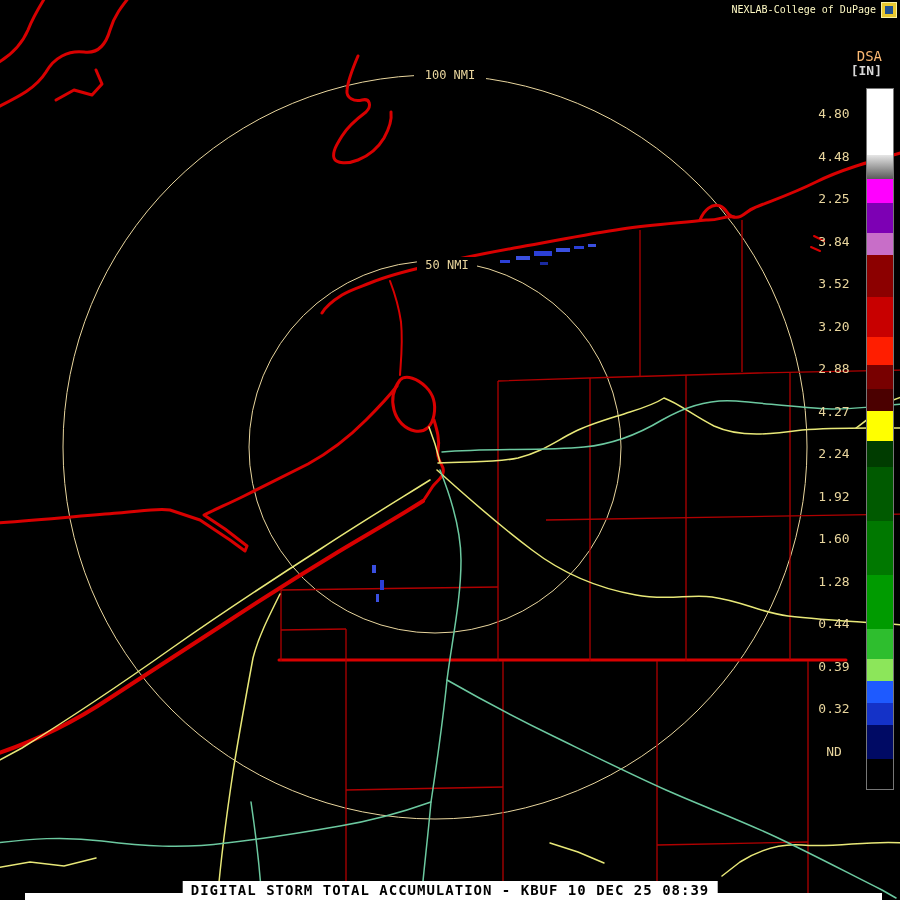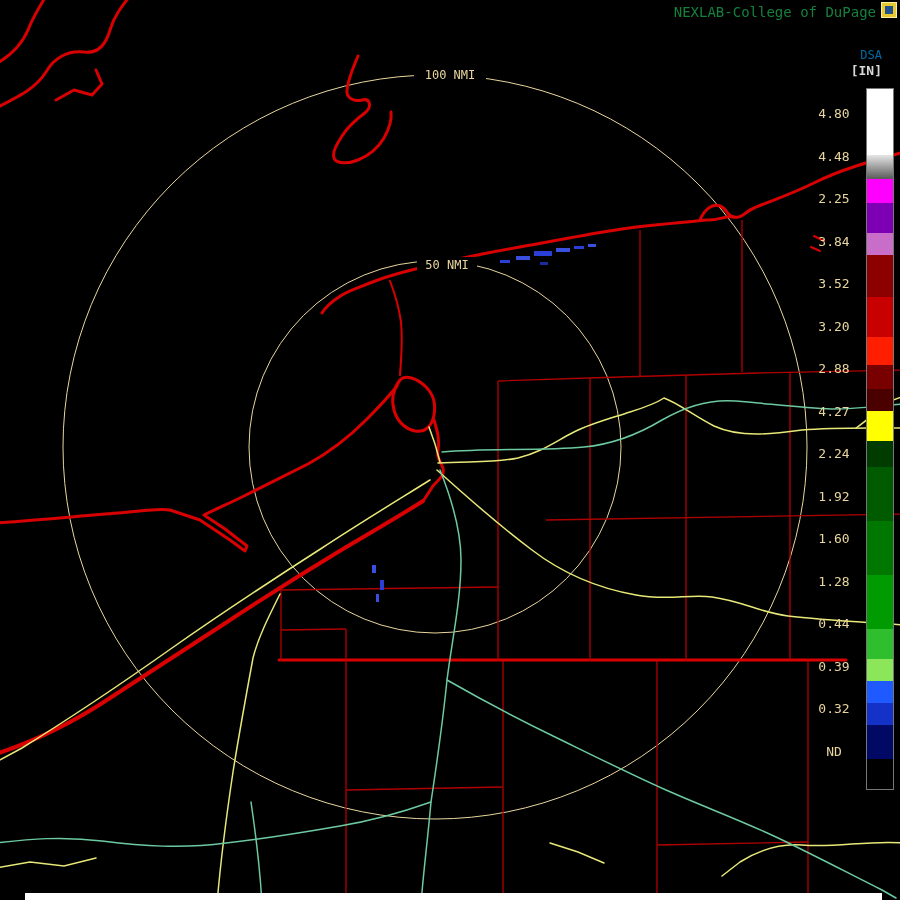--- a/index.html
+++ b/index.html
@@ -18,22 +18,22 @@
   svg.map { position: absolute; top: 0; left: 0; }
   svg text {
     font-family: "DejaVu Sans Mono", monospace;
     font-size: 12px;
     fill: #e9d69e;
   }
   .brand {
     position: absolute;
     top: 4px;
     right: 24px;
-    color: #15803d;
-    font-size: 14px;
+    color: #fef9c3;
+    font-size: 10px;
     white-space: nowrap;
   }
   .logo {
     position: absolute;
     top: 2px;
     right: 3px;
     width: 16px;
     height: 16px;
     background: #e8c830;
     border: 1px solid #f8f0a0;
@@ -43,22 +43,22 @@
     content: "";
     position: absolute;
     left: 3px; top: 3px;
     width: 8px; height: 8px;
     background: #205090;
   }
   .product-code {
     position: absolute;
     top: 48px;
     right: 18px;
-    color: #0369a1;
-    font-size: 12px;
+    color: #fdba74;
+    font-size: 14px;
   }
   .units {
     position: absolute;
     top: 63px;
     right: 18px;
     color: #d8d8d8;
     font-size: 13px;
     font-weight: bold;
   }
   .colorbar {
@@ -240,14 +240,15 @@
       <div style="height: 54px; background: rgb(0, 155, 0);"></div>
       <div style="height: 30px; background: rgb(46, 190, 46);"></div>
       <div style="height: 22px; background: rgb(140, 230, 90);"></div>
       <div style="height: 22px; background: rgb(30, 90, 255);"></div>
       <div style="height: 22px; background: rgb(20, 50, 200);"></div>
       <div style="height: 34px; background: rgb(0, 10, 100);"></div>
       <div style="height: 30px; background: rgb(0, 0, 0);"></div>
     </div>
 
   <div class="footer-strip"></div>
+  <div class="footer-title">DIGITAL STORM TOTAL ACCUMULATION - KBUF 10 DEC 25 08:39</div>
 
 </div>
 
 </body></html>

